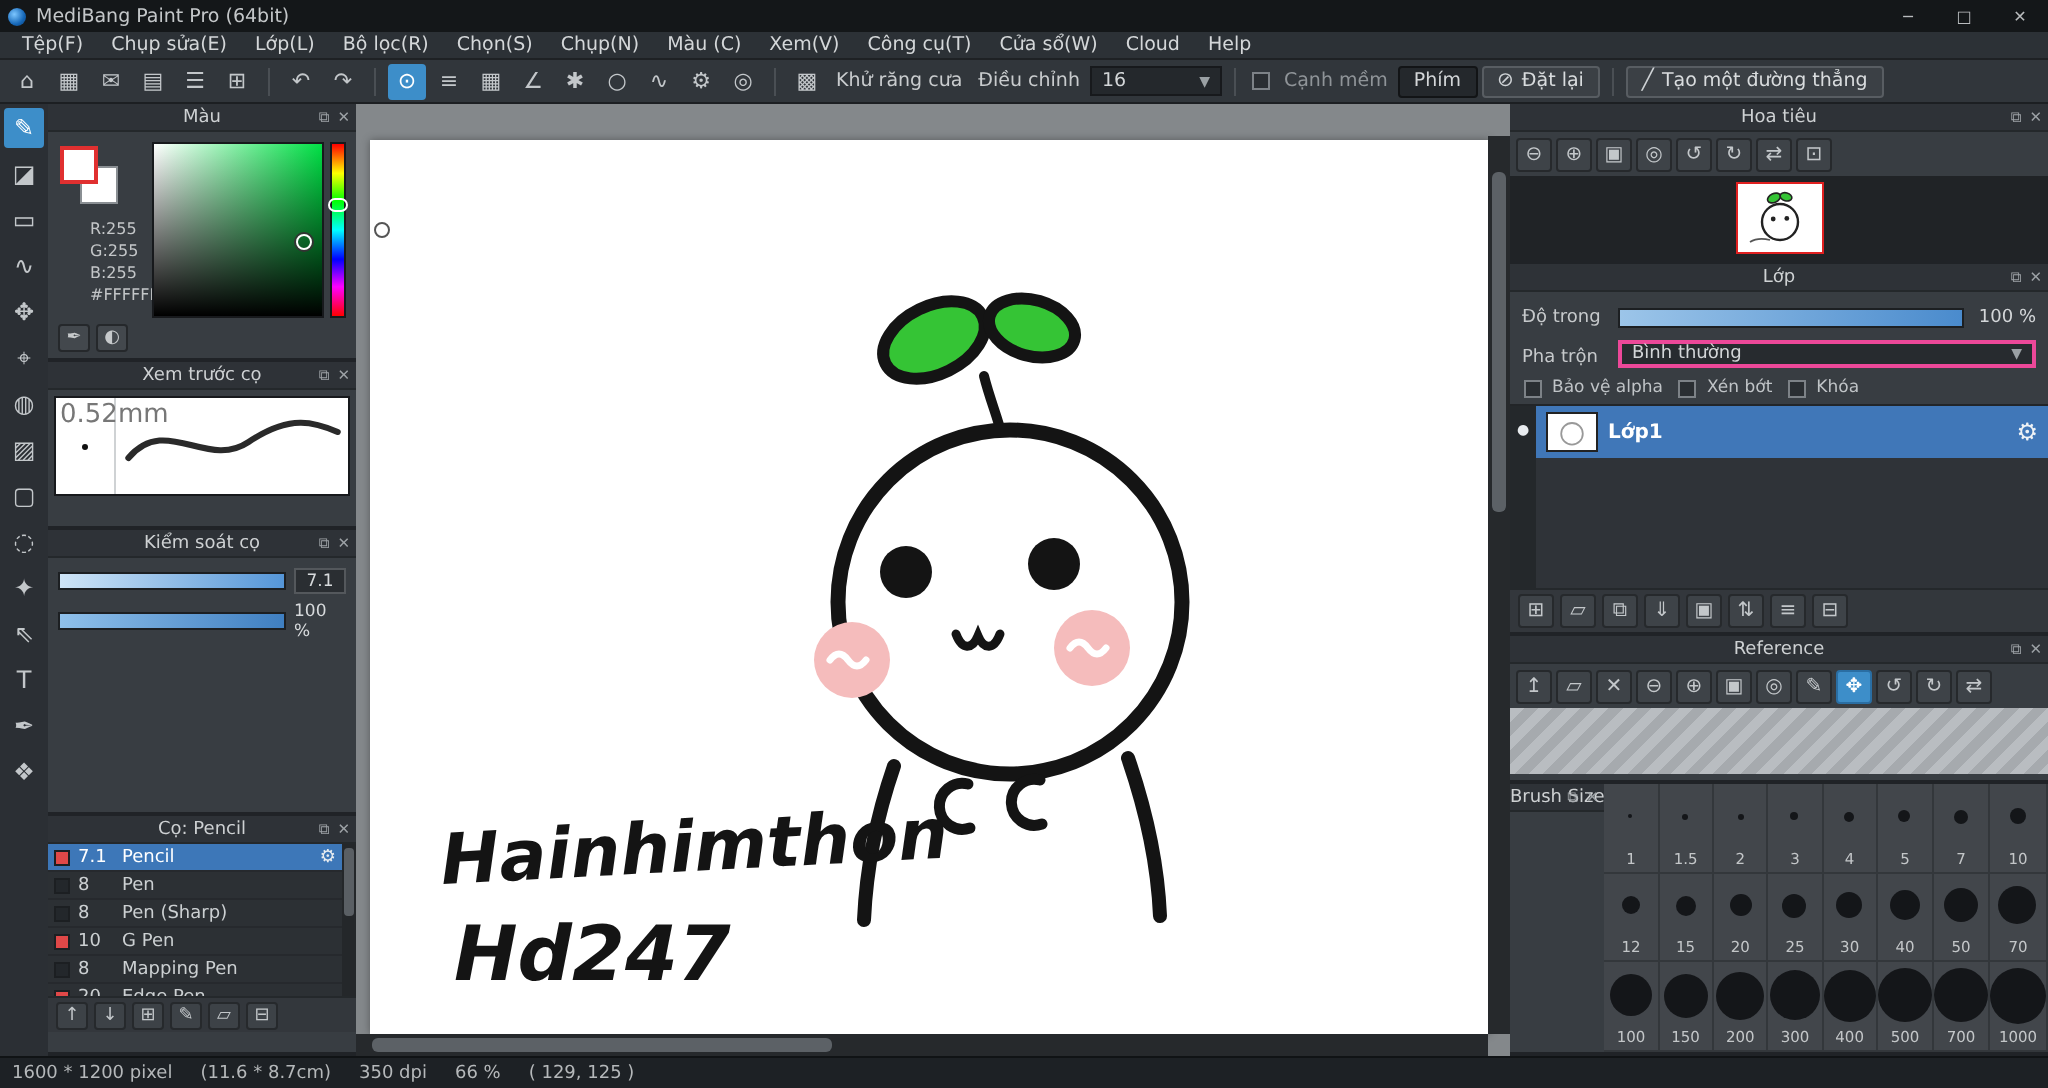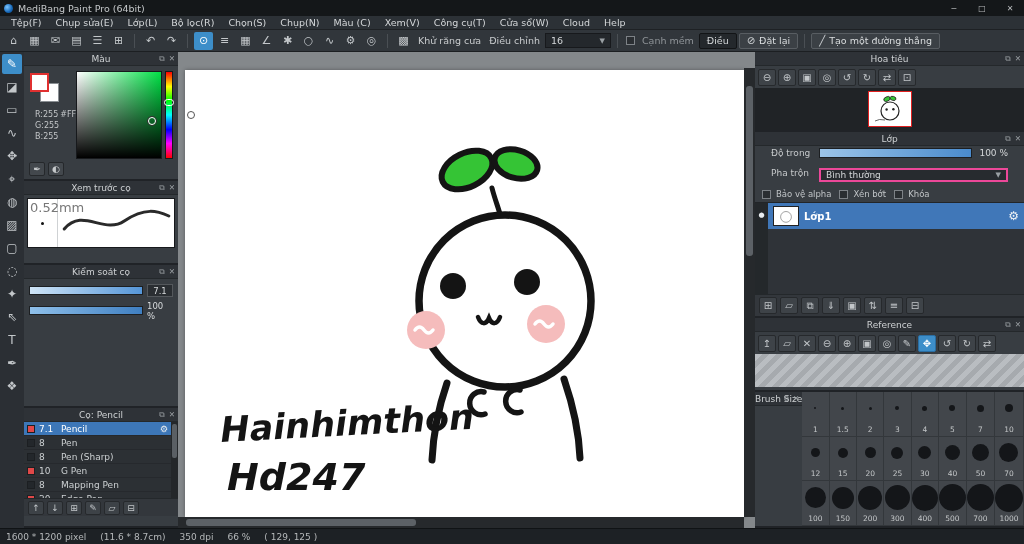--- a/index.html
+++ b/index.html
@@ -46,21 +46,21 @@
   .panel-color{height:129px;flex:none}
   .panel-preview{height:84px;flex:none}
   .panel-control{flex:1}
   .panel-brush{height:120px;flex:none;display:flex;flex-direction:column}
 
   
   .colorbody{position:relative;height:114px}
   .sw{position:absolute;width:19px;height:19px;background:#fff;border:1px solid #8a8f93}
   .sw.bg{left:16px;top:17px}
   .sw.fg{left:6px;top:7px;border:2px solid #e03030}
-  .rgbcol{position:absolute;left:11px;top:44px;display:flex;flex-direction:row;gap:1px}
+  .rgbcol{position:absolute;left:21px;top:44px;display:flex;flex-direction:column;gap:1px}
   .rgbcol span{font-size:8px;color:#c3c6c8;line-height:10px}
   .svsquare{position:absolute;left:52px;top:5px;width:86px;height:88px;border:1px solid #17191c;
     background:linear-gradient(to bottom,rgba(0,0,0,0) 0%,#000 100%),linear-gradient(to right,#ffffff 0%,#00e045 100%)}
   .svring{position:absolute;right:5px;top:52%;width:8px;height:8px;border:1.5px solid #fff;border-radius:50%;box-shadow:0 0 0 1px #333}
   .huebar{position:absolute;left:141px;top:5px;width:8px;height:88px;border:1px solid #17191c;
     background:linear-gradient(to bottom,#ff0000,#ffff00 17%,#00ff00 33%,#00ffff 50%,#0000ff 67%,#ff00ff 83%,#ff0000)}
   .huering{position:absolute;left:-2px;top:31%;width:10px;height:7px;border:1.5px solid #fff;border-radius:4px}
   .colbtns{position:absolute;left:5px;top:96px;display:flex;gap:3px}
   .smbtn{width:16px;height:14px;background:#43484d;border:1px solid #25282b;display:flex;align-items:center;justify-content:center;font-size:9px;color:#c6c9cb;border-radius:2px}
 
@@ -113,21 +113,21 @@
   .panel-size{flex:1;display:flex;flex-direction:row}
 
   .iconrow{display:flex;align-items:center;gap:2px;padding:2px 3px;height:22px}
   .ibtn{width:18px;height:17px;display:flex;align-items:center;justify-content:center;font-size:10px;color:#c3c7ca;background:#3e4348;border:1px solid #26292c;border-radius:2px;flex:none}
   .ibtn.sel{background:#3d8ec9;color:#fff;border-color:#2a6ea3}
 
   .navthumbwrap{height:42px;background:#202326;display:flex;align-items:center;justify-content:center}
   .navthumb{width:42px;height:34px;background:#fff;outline:1px solid #e02020;position:relative}
 
   
-  .lrow{display:flex;align-items:flex-start;gap:4px;padding:2px 16px;height:20px}
+  .lrow{display:flex;align-items:flex-end;gap:4px;padding:2px 6px;height:20px}
   .llabel{width:44px;font-size:9px;color:#c6c9cb;flex:none}
   .ltrack{flex:1;height:10px;background:linear-gradient(to right,#9cc5e9,#4a8bcd);border:1px solid #1c1f22}
   .lval{width:32px;text-align:right;font-size:9px;color:#d3d6d8;flex:none}
   .lselect{flex:1;height:14px;background:#272b2f;border:2px solid #ec4899;display:flex;align-items:center;justify-content:space-between;padding:0 5px;font-size:9px;color:#d3d6d8}
   .lchecks{display:flex;align-items:center;gap:6px;height:16px;padding:0 5px}
   .cbgroup{display:flex;align-items:center;gap:3px;font-size:8.5px;color:#c0c4c7}
   .layerlist{flex:1;display:flex;background:#2f3338;border-top:1px solid #222528}
   .viscol{width:13px;background:#24282b;display:flex;justify-content:center;padding-top:8px;font-size:7px;color:#e8ecef}
   .lrows{flex:1}
   .layeritem{height:26px;background:#4077b8;display:flex;align-items:center;gap:5px;padding:0 5px;color:#fff}
@@ -209,21 +209,21 @@
     <span class="tbtn">▩</span>
     <span class="tlabel">Khử răng cưa</span>
     <span class="tlabel">Điều chỉnh</span>
     <span class="tselect">
       <span>16</span>
       <span class="caret">▼</span>
     </span>
     <span class="tsep"></span>
     <span class="cbx"></span>
     <span class="tlabel dim">Cạnh mềm</span>
-    <span class="chipbox">Điều</span>
+    <span class="chipbox">Phím</span>
     <span class="tbbtn">
       <span class="ic">⊘</span>
       <span>Đặt lại</span>
     </span>
     <span class="tsep"></span>
     <span class="tbbtn">
       <span class="ic">╱</span>
       <span>Tạo một đường thẳng</span>
     </span>
   </div>

